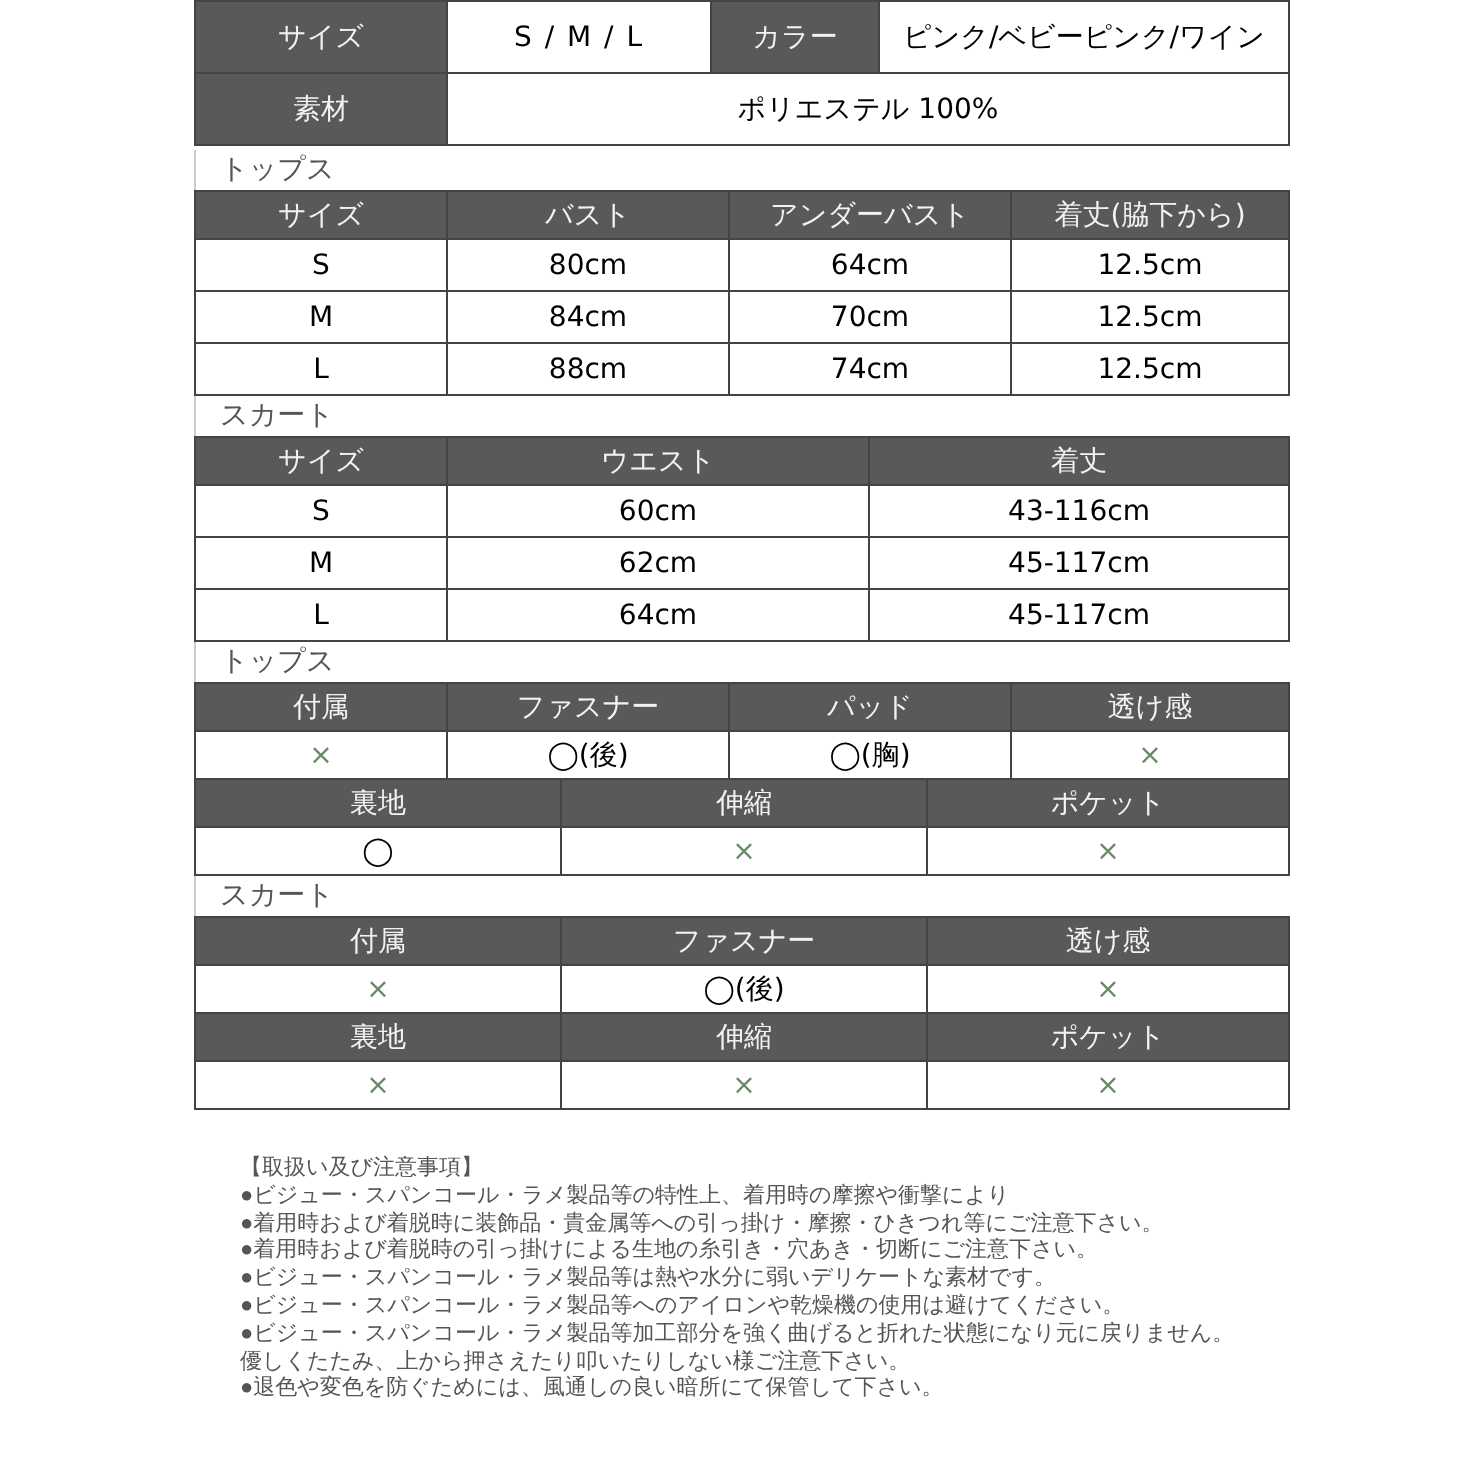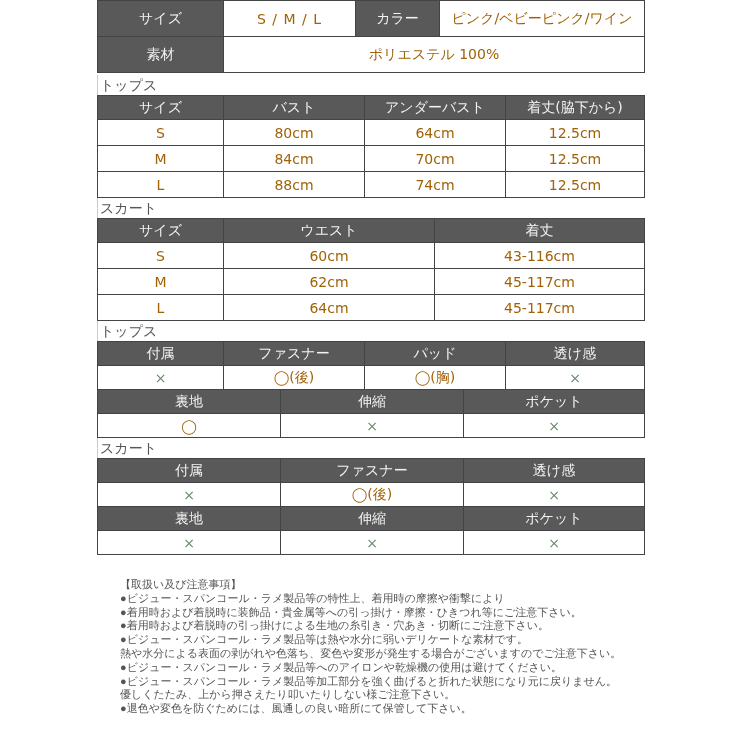--- a/index.html
+++ b/index.html
@@ -1,24 +1,24 @@
 <!DOCTYPE html>
 <html><head>
 <meta charset="utf-8">
 <style>
   * { box-sizing: border-box; margin: 0; padding: 0; }
   html, body { width: 740px; height: 740px; background: #ffffff; overflow: hidden; }
   body { font-family: "DejaVu Sans", "Liberation Sans", sans-serif; color: #555; position: relative; }
   .wrap { position: absolute; left: 97px; top: 0; width: 548px; border-radius: 28px; }
   table { border-collapse: collapse; width: 100%; table-layout: fixed; }
-  td, th { border: 1px solid #444; text-align: center; font-weight: normal; font-size: 14px; color: #a16207; overflow: hidden; white-space: nowrap; }
+  td, th { border: 1px solid #444; text-align: center; font-weight: normal; font-size: 14px; color: #000000; overflow: hidden; white-space: nowrap; }
   th { background: #595959; color: #f2f2f2; }
   .spec-top td, .spec-top th { height: 36px; }
   .spec-top { border: 1px solid #444; }
-  .section { font-size: 14px; color: #555; height: 20px; line-height: 20px; padding-left: 2px; border-left: 1px solid #ccc; }
+  .section { font-size: 14px; color: #555; height: 20px; line-height: 20px; padding-left: 12px; border-left: 1px solid #ccc; }
   .size-table th, .size-table td { height: 26px; }
   .size-table th { height: 24px; }
   .feat-table th, .feat-table td { height: 24px; font-size: 14px; margin-top: 11px; }
   .mark { font-size: 15px; color: #6a8a6a; }
   .notes { position: absolute; left: 120px; top: 578px; width: 520px; font-size: 11px; line-height: 13.8px; color: #555; }
   .notes p { white-space: nowrap; font-family: Liberation Serif, serif; }
 </style>
 </head>
 <body>
 
@@ -186,18 +186,17 @@
   </tbody>
     </table>
 </div>
 
 <div class="notes">
   <p>【取扱い及び注意事項】</p>
   <p>●ビジュー・スパンコール・ラメ製品等の特性上、着用時の摩擦や衝撃により</p>
   <p>●着用時および着脱時に装飾品・貴金属等への引っ掛け・摩擦・ひきつれ等にご注意下さい。</p>
   <p>●着用時および着脱時の引っ掛けによる生地の糸引き・穴あき・切断にご注意下さい。</p>
   <p>●ビジュー・スパンコール・ラメ製品等は熱や水分に弱いデリケートな素材です。</p>
-  <p>熱や水分による表面の剥がれや色落ち、変色や変形が発生する場合がございますのでご注意下さい。</p>
   <p>●ビジュー・スパンコール・ラメ製品等へのアイロンや乾燥機の使用は避けてください。</p>
   <p>●ビジュー・スパンコール・ラメ製品等加工部分を強く曲げると折れた状態になり元に戻りません。</p>
   <p>優しくたたみ、上から押さえたり叩いたりしない様ご注意下さい。</p>
   <p>●退色や変色を防ぐためには、風通しの良い暗所にて保管して下さい。</p>
 </div>
 
 </body></html>

